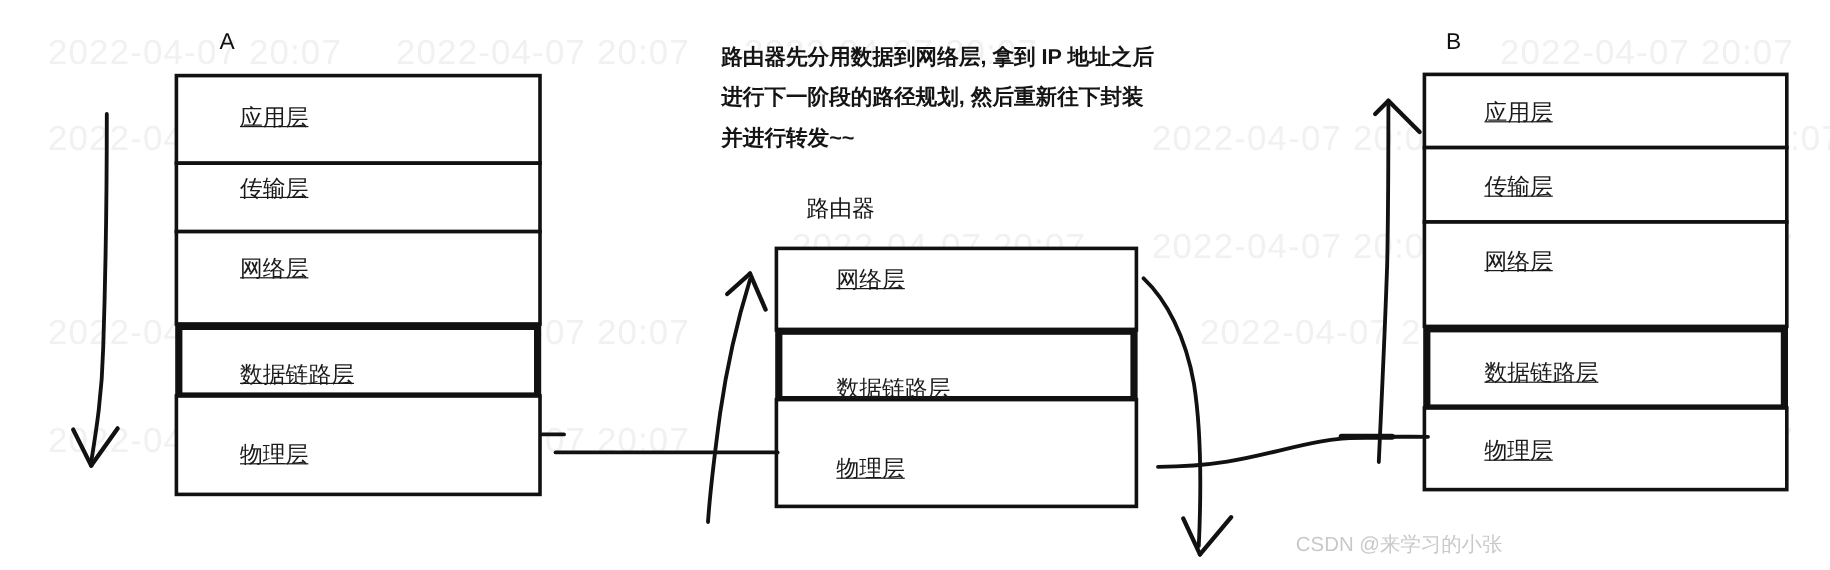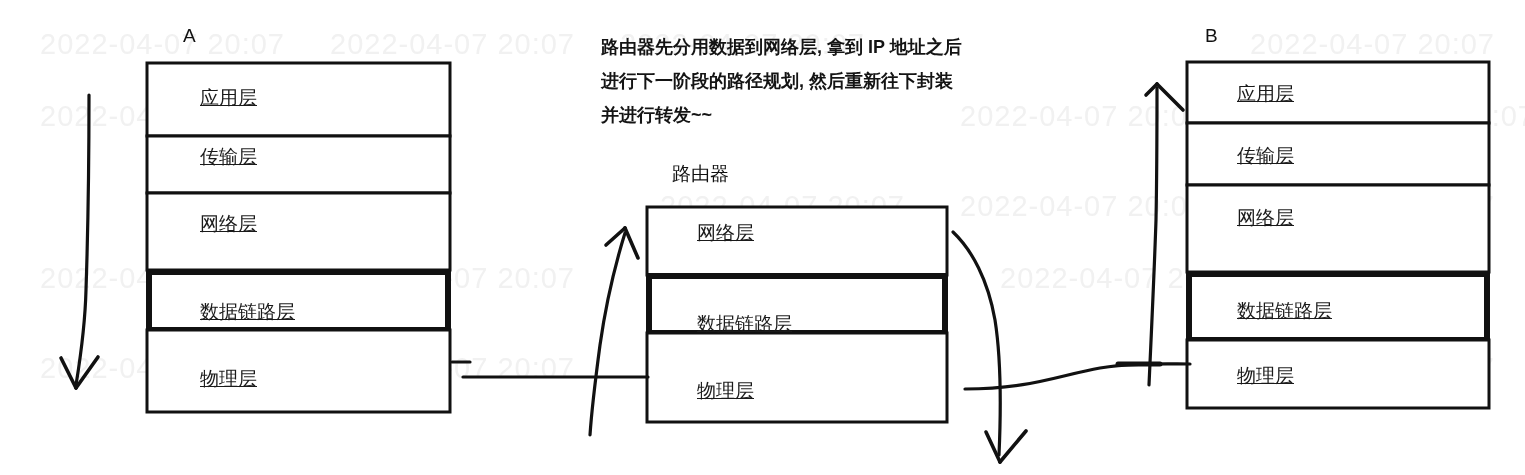--- a/index.html
+++ b/index.html
@@ -191,14 +191,15 @@
   <div class="cell-label" style="left:1237px; top:81px;">应用层</div>
   <div class="cell-label" style="left:1237px; top:143px;">传输层</div>
   <div class="cell-label" style="left:1237px; top:205px;">网络层</div>
   <div class="cell-label" style="left:1237px; top:298px;">数据链路层</div>
   <div class="cell-label" style="left:1237px; top:363px;">物理层</div>
 
   <div class="note" style="left:601px; top:30px; width:400px;font-weight:bold;">路由器先分用数据到网络层, 拿到 IP 地址之后
 进行下一阶段的路径规划, 然后重新往下封装
 并进行转发~~</div>
 
+  <div class="csdn-watermark">CSDN @来学习的小张</div>
 
 </div>
 
 </body></html>

